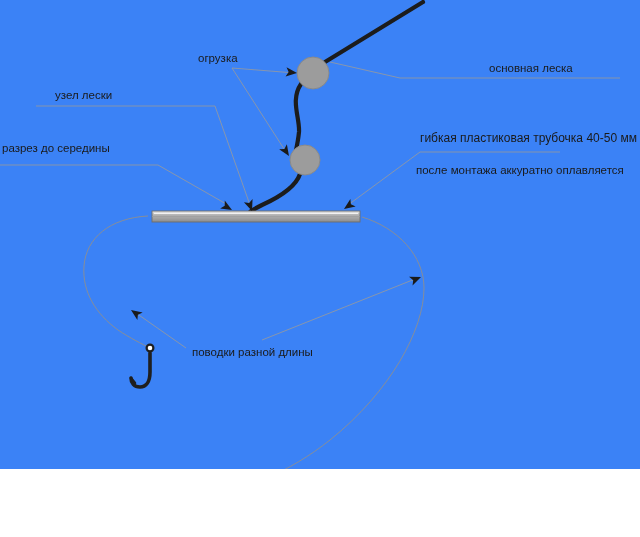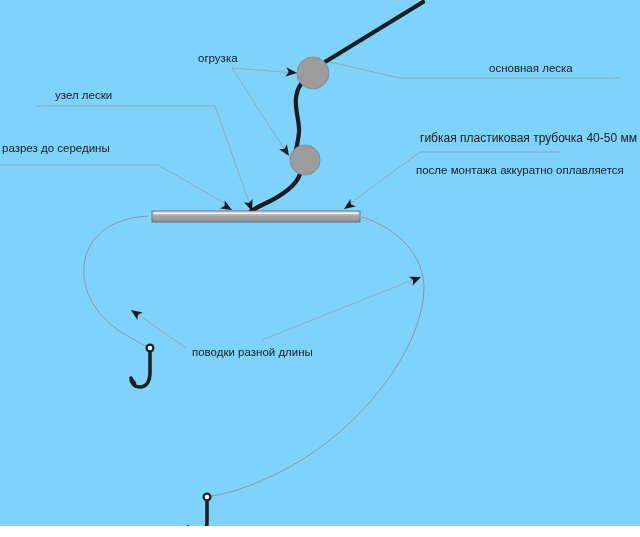--- a/index.html
+++ b/index.html
@@ -3,22 +3,22 @@
 <meta charset="utf-8">
 <style>
   html, body {
     margin: 0;
     padding: 0;
     background: #ffffff;
   }
   #canvas {
     position: relative;
     width: 640px;
-    height: 526px;
-    background: #7dd3fc;
+    height: 469px;
+    background: #3b82f6;
     overflow: hidden;
     font-family: "Liberation Sans", sans-serif;
   }
   #diagram {
     position: absolute;
     left: 0;
     top: 0;
     width: 640px;
     height: 537px;
     display: block;

